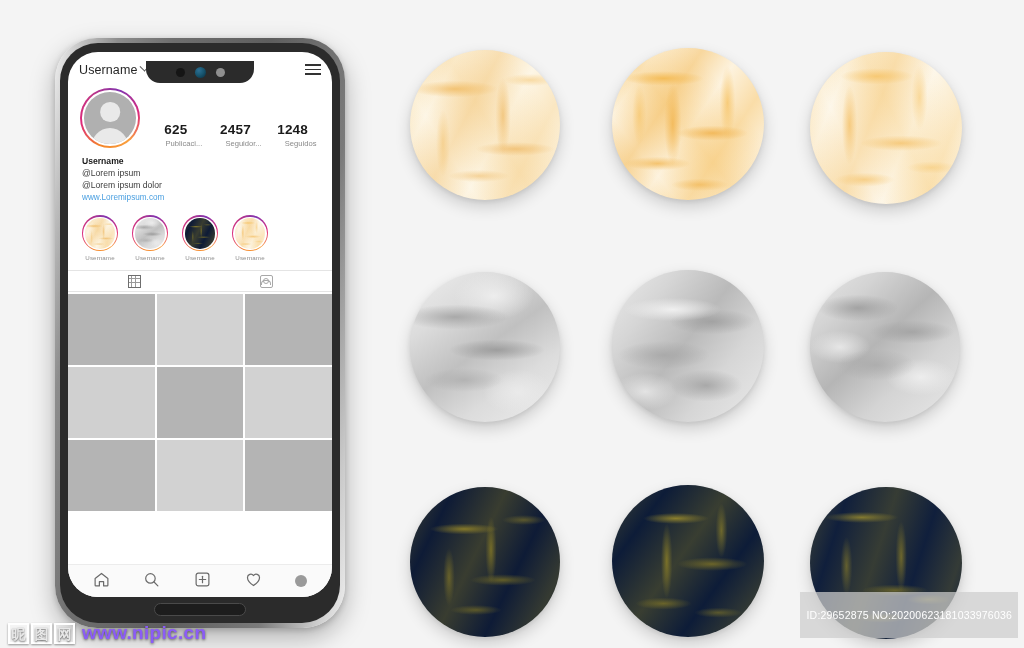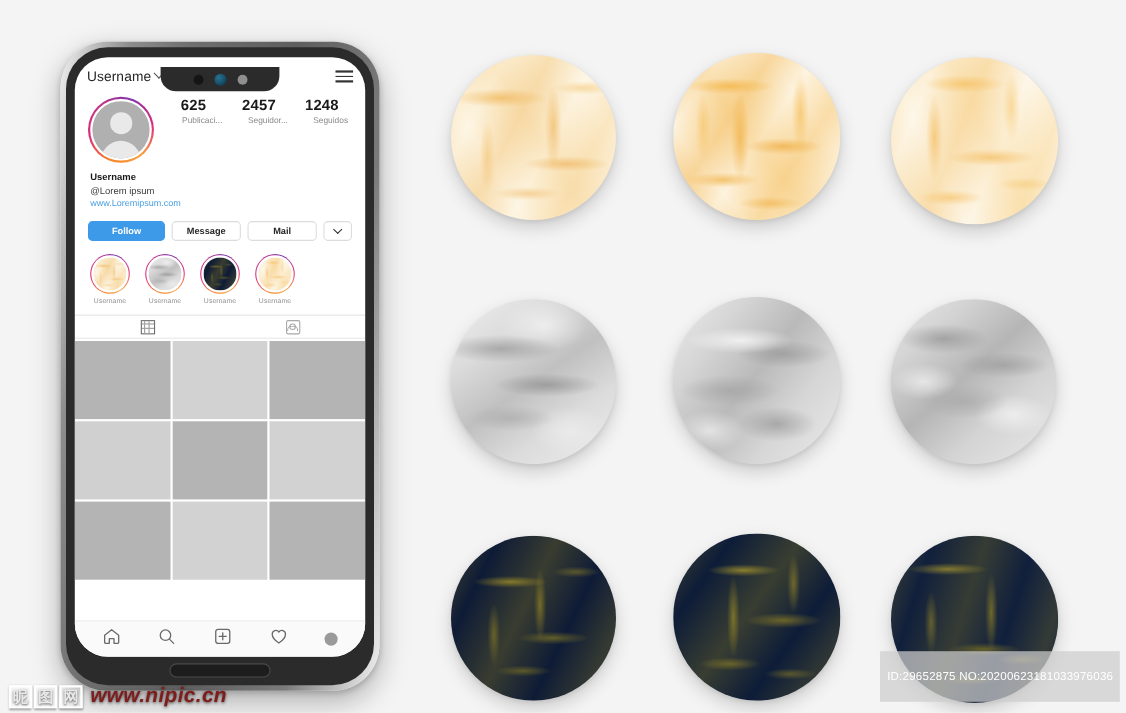--- a/index.html
+++ b/index.html
@@ -71,21 +71,21 @@
     display: flex; align-items: center; gap: 4px;
   }
   .chev { display: inline-block; width: 7px; height: 7px;
     border-right: 1.4px solid #555; border-bottom: 1.4px solid #555;
     transform: rotate(45deg) translate(-2px,-2px); }
   #hamburger-icon { display: flex; flex-direction: column; gap: 3px; }
   #hamburger-icon i { display:block; width: 16px; height: 1.6px; background: #333; }
 
   
   #profile-row {
-    display: flex; align-items: flex-start;
+    display: flex; align-items: flex-end;
     padding: 6px 12px 0 12px;
   }
   #avatar-ring {
     width: 60px; height: 60px; border-radius: 50%;
     background: conic-gradient(from 200deg, #f58529, #dd2a7b, #c13584, #8134af, #dd2a7b, #f9a03f, #f58529);
     padding: 2.2px; flex: 0 0 auto;
   }
   #avatar {
     width: 100%; height: 100%; border-radius: 50%;
     background: #fff; padding: 2px;
@@ -310,22 +310,22 @@
     width: 21px; height: 21px;
     border: 2px solid #ffffff;
     color: #e8e8e8;
     font-size: 14px; font-weight: bold;
     text-align: center; line-height: 18px;
     font-family: "DejaVu Sans", sans-serif;
     text-shadow: 0 1px 2px rgba(0,0,0,.6);
     box-shadow: 0 1px 2px rgba(0,0,0,.4);
   }
   #watermark-url {
-    font-size: 19px; font-style: italic; font-weight: bold;
-    color: #7f1d1d;
+    font-size: 19px; font-weight: bold;
+    color: #8b5cf6;
     text-shadow: 0 1px 3px rgba(0,0,0,.65);
     letter-spacing: .3px;
   }
   #id-badge {
     position: absolute; right: 6px; bottom: 10px;
     background: rgba(205,205,205,.72);
     color: #ffffff;
     font-size: 10.5px;
     padding: 17px 6px;
     letter-spacing: .2px;
@@ -378,31 +378,24 @@
           <div class="stat">
             <div class="stat-value">1248</div>
             <div class="stat-label">Seguidos</div>
           </div>
         </div>
       </div>
 
       <div id="bio">
         <div id="bio-name">Username</div>
         <div class="bio-line">@Lorem ipsum</div>
+        <div class="bio-line">@Lorem ipsum dolor</div>
         <div id="bio-link">www.Loremipsum.com</div>
       </div>
 
-      <div id="action-buttons">
-        <div class="act-btn" id="follow-button">Follow</div>
-        <div class="act-btn" id="message-button">Message</div>
-        <div class="act-btn" id="mail-button">Mail</div>
-        <div class="act-btn" id="more-button">
-          <span class="chev2"></span>
-        </div>
-      </div>
 
       <div id="highlights">
         <div class="highlight">
           <div class="hl-ring">
             <div class="hl-inner">
               <div class="hl-img m-gold-1"></div>
             </div>
           </div>
           <div class="hl-label">Username</div>
         </div>

